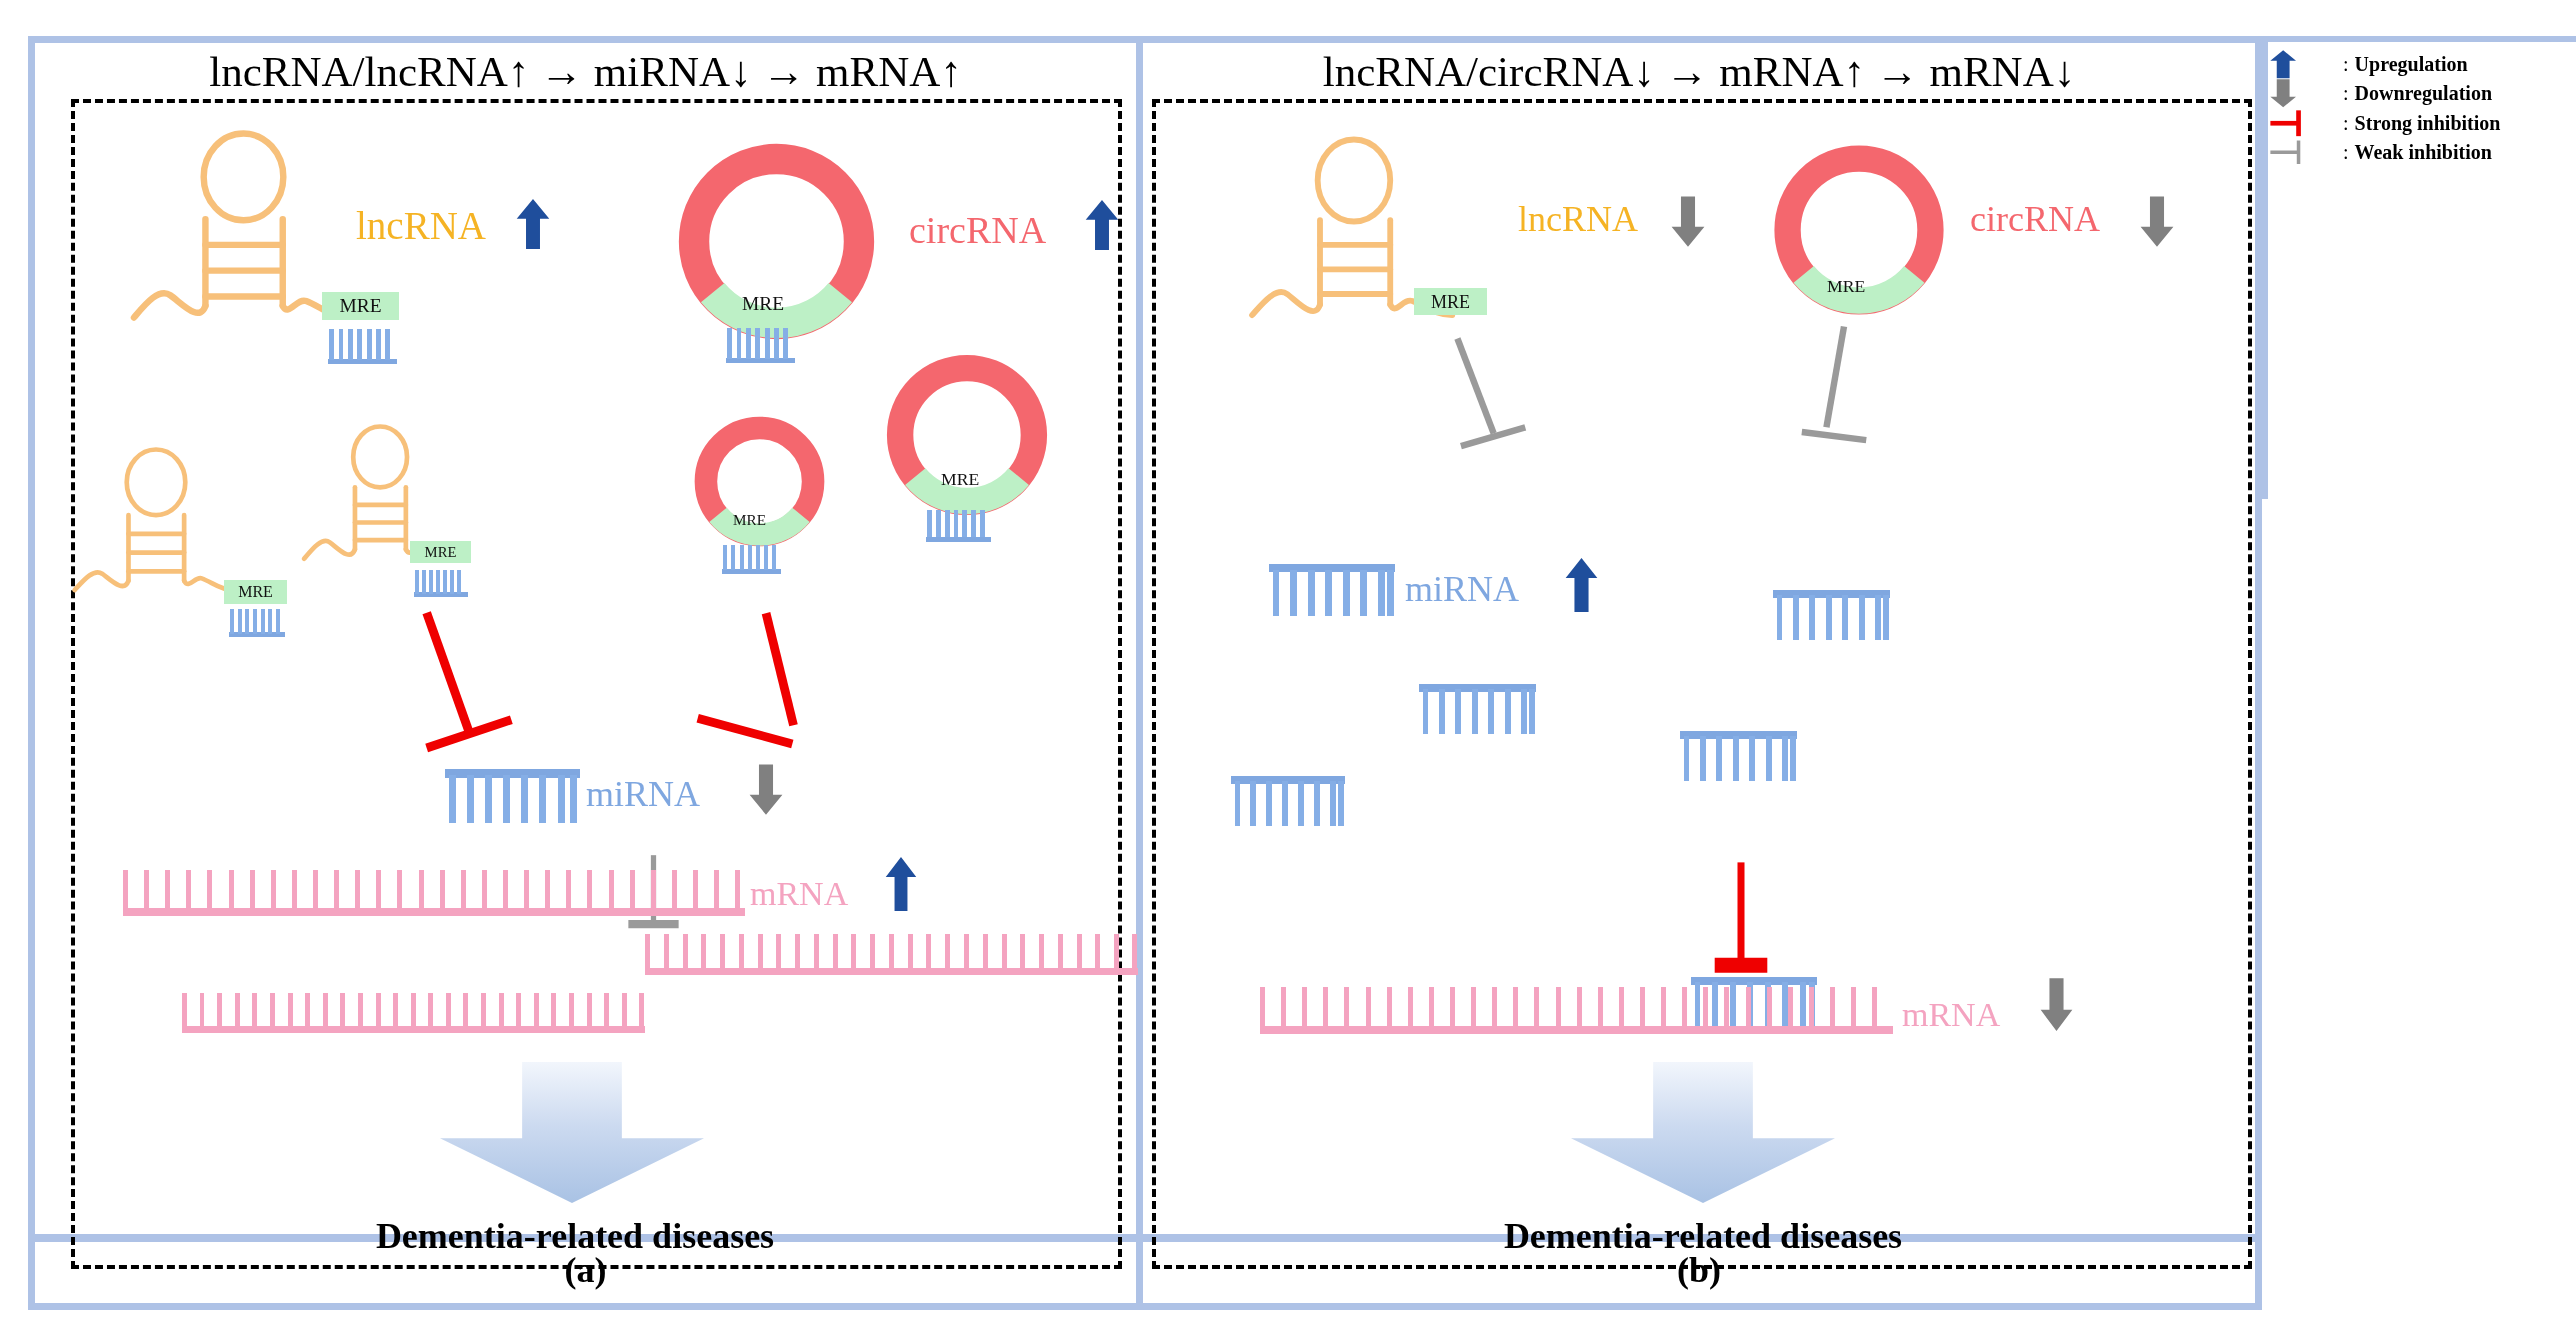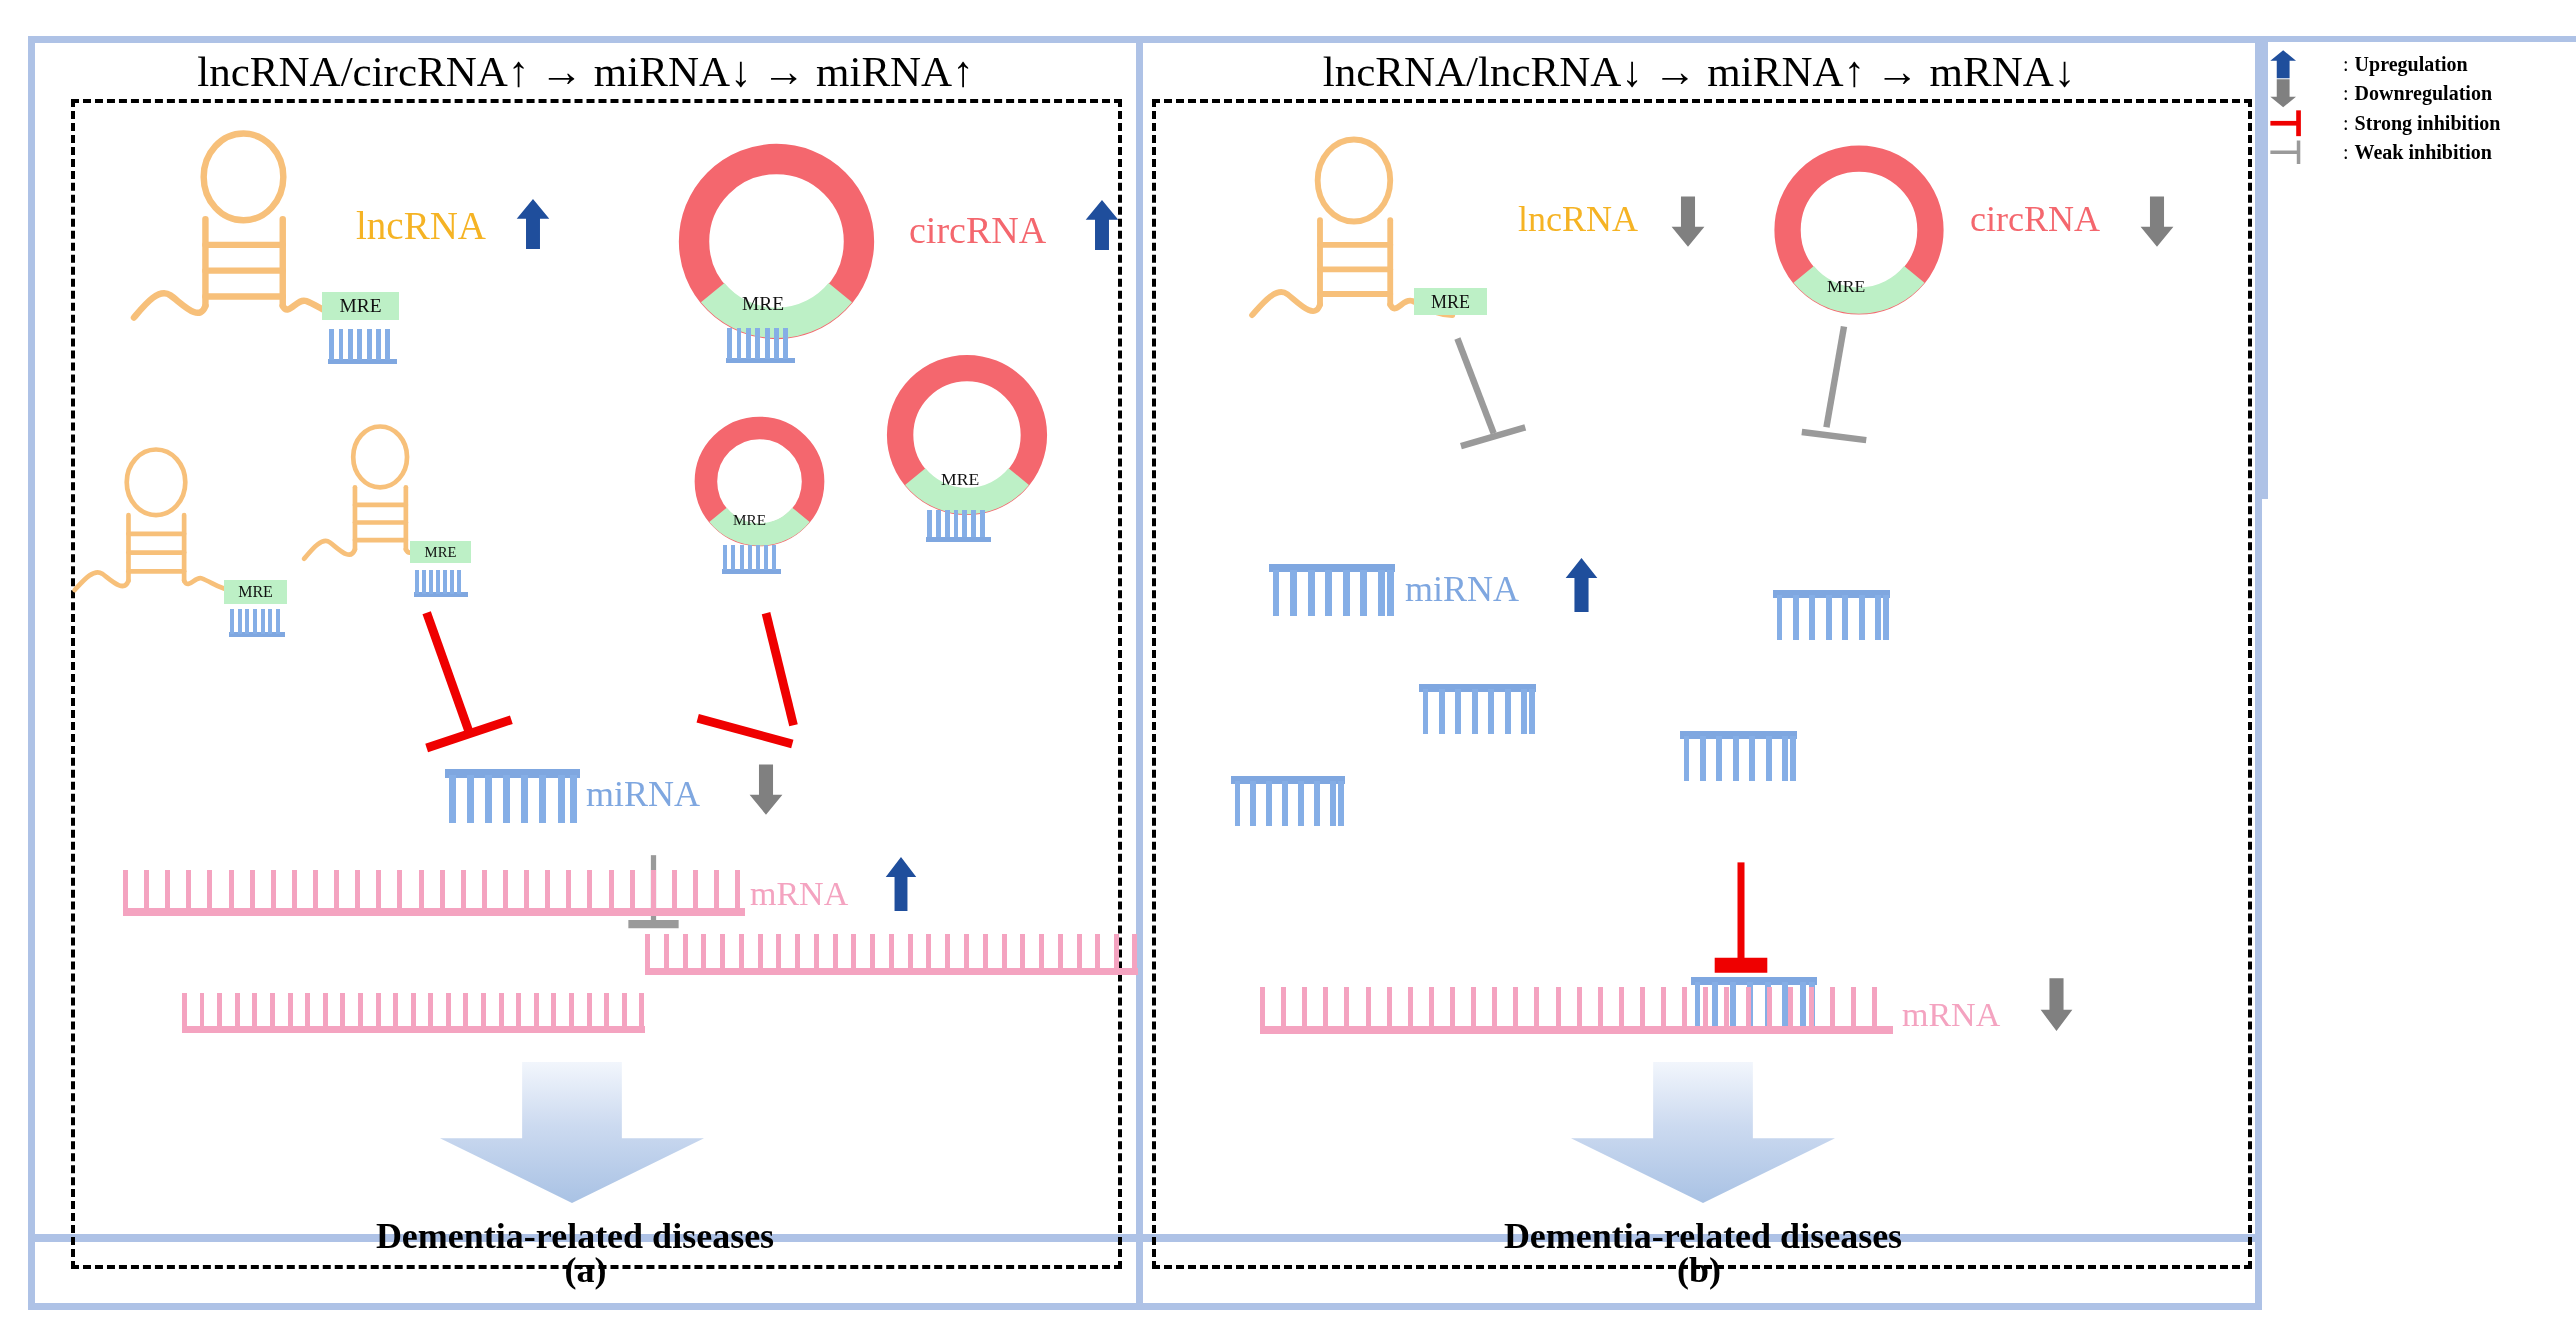--- a/index.html
+++ b/index.html
@@ -101,21 +101,21 @@
   <div class="tbl-border tbl-top"></div>
   <div class="tbl-border tbl-left"></div>
   <div class="tbl-border tbl-right"></div>
   <div class="tbl-border tbl-bottom"></div>
   <div class="tbl-border tbl-midrule"></div>
   <div class="tbl-border tbl-vsep"></div>
   <div class="tbl-border tbl-vsep2"></div>
   <div class="tbl-border tbl-legend-top"></div>
 
   <div class="panel" id="panel-a">
-    <div class="panel-title">lncRNA/circRNA↑ → miRNA↓ → miRNA↑</div>
+    <div class="panel-title">lncRNA/lncRNA↑ → miRNA↓ → mRNA↑</div>
     <div class="dashed-box" id="box-a"></div>
 
     <div class="lnc it" style="left:65px;top:94px;">
       <svg width="328" height="211" viewBox="0 0 560 360">
         <g fill="none" stroke="#f7c07a" stroke-width="11" stroke-linecap="round">
           <ellipse cx="245" cy="80" rx="68" ry="74"></ellipse>
           <line x1="180" y1="152" x2="180" y2="300"></line>
           <line x1="312" y1="152" x2="312" y2="300"></line>
           <line x1="180" y1="196" x2="312" y2="196"></line>
           <line x1="180" y1="240" x2="312" y2="240"></line>
@@ -404,21 +404,21 @@
             <stop offset="100%" stop-color="#a9c2e4"></stop>
           </linearGradient>
         </defs>
         <polygon points="140,0 310,0 310,130 450,130 225,240 0,130 140,130" fill="url(#bgA)"></polygon>
       </svg>
     </div>
     <div class="outcome it" style="left:194px;top:1179px;width:692px;font-size:36px;">Dementia-related diseases</div>
   </div>
 
   <div class="panel" id="panel-b">
-    <div class="panel-title">lncRNA/lncRNA↓ → miRNA↑ → mRNA↓</div>
+    <div class="panel-title">lncRNA/circRNA↓ → mRNA↑ → mRNA↓</div>
     <div class="dashed-box" id="box-b"></div>
 
     <div class="lnc it" style="left:76px;top:100px;">
       <svg width="305" height="199" viewBox="0 0 520 340">
         <g fill="none" stroke="#f7c07a" stroke-width="10" stroke-linecap="round">
           <ellipse cx="230" cy="76" rx="62" ry="70"></ellipse>
           <line x1="172" y1="144" x2="172" y2="288"></line>
           <line x1="292" y1="144" x2="292" y2="288"></line>
           <line x1="172" y1="186" x2="292" y2="186"></line>
           <line x1="172" y1="228" x2="292" y2="228"></line>

